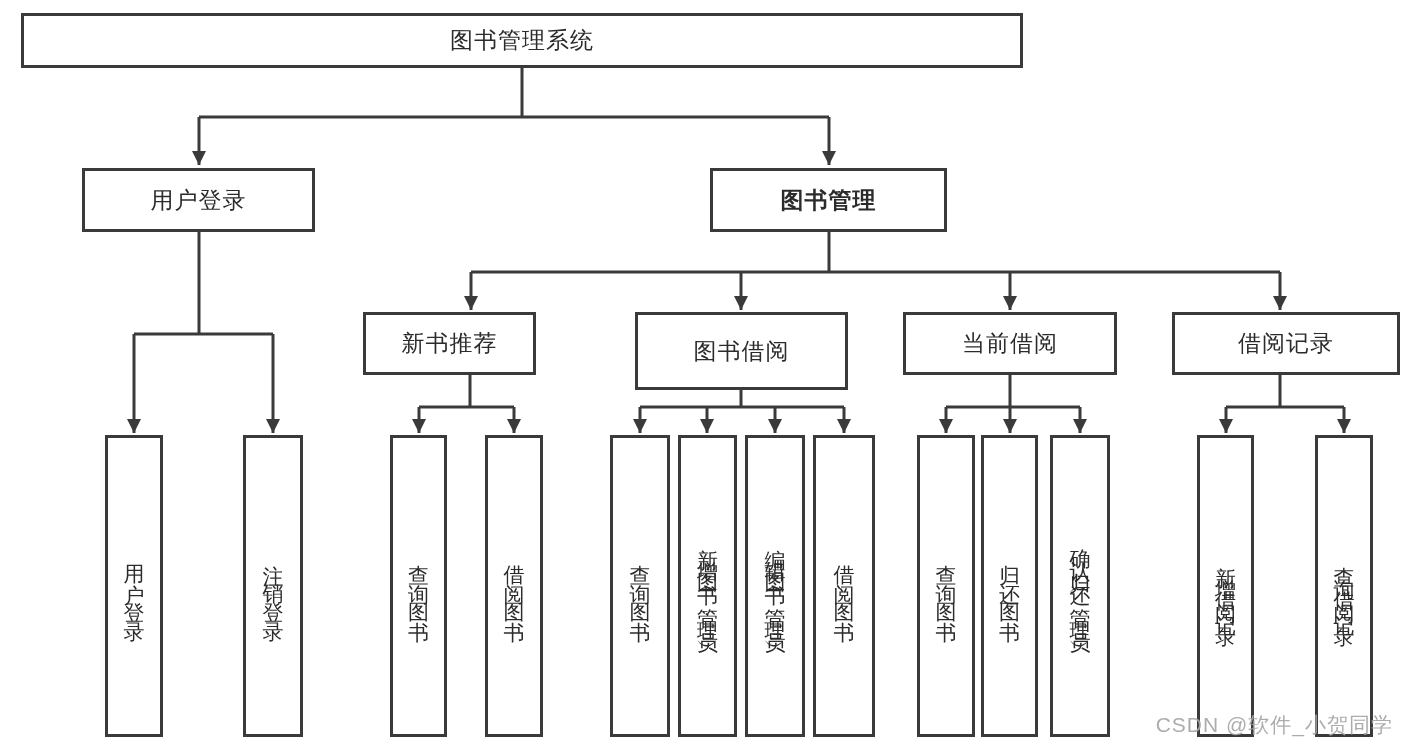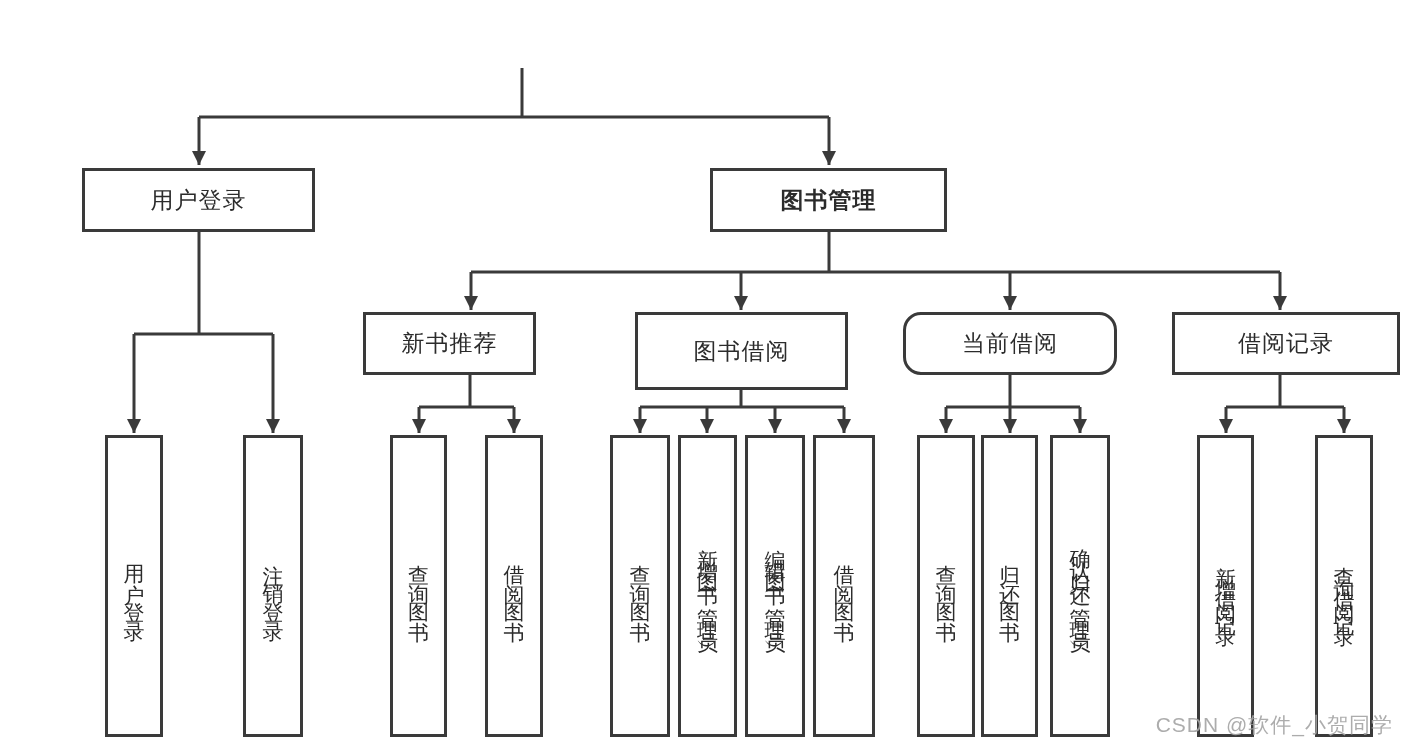--- a/index.html
+++ b/index.html
@@ -87,27 +87,28 @@
     <path d="M1010 375 L1010 407 M946 407 L1080 407"></path>
     <path d="M946 407 L946 433" marker-end="url(#arrow)"></path>
     <path d="M1010 407 L1010 433" marker-end="url(#arrow)"></path>
     <path d="M1080 407 L1080 433" marker-end="url(#arrow)"></path>
 
     <path d="M1280 375 L1280 407 M1226 407 L1344 407"></path>
     <path d="M1226 407 L1226 433" marker-end="url(#arrow)"></path>
     <path d="M1344 407 L1344 433" marker-end="url(#arrow)"></path>
   </svg>
 
+  <div class="node h-node" style="left:21px;top:13px;width:1002px;height:55px;">图书管理系统</div>
 
   <div class="node h-node" style="left:82px;top:168px;width:233px;height:64px;">用户登录</div>
   <div class="node h-node" style="left:710px;top:168px;width:237px;height:64px;font-weight:bold;">图书管理</div>
 
   <div class="node h-node" style="left:363px;top:312px;width:173px;height:63px;">新书推荐</div>
   <div class="node h-node" style="left:635px;top:312px;width:213px;height:78px;">图书借阅</div>
-  <div class="node h-node" style="left:903px;top:312px;width:214px;height:63px;border-radius:18px;">当前借阅</div>
+  <div class="node h-node" style="left:903px;top:312px;width:214px;height:63px;">当前借阅</div>
   <div class="node h-node" style="left:1172px;top:312px;width:228px;height:63px;">借阅记录</div>
 
   <div class="node leaf sp-wide" style="left:105px;top:435px;width:58px;height:302px;">
     <span>用户登录</span>
   </div>
   <div class="node leaf sp-wide" style="left:243px;top:435px;width:60px;height:302px;">
     <span>注销登录</span>
   </div>
 
   <div class="node leaf sp-wide" style="left:390px;top:435px;width:57px;height:302px;">

